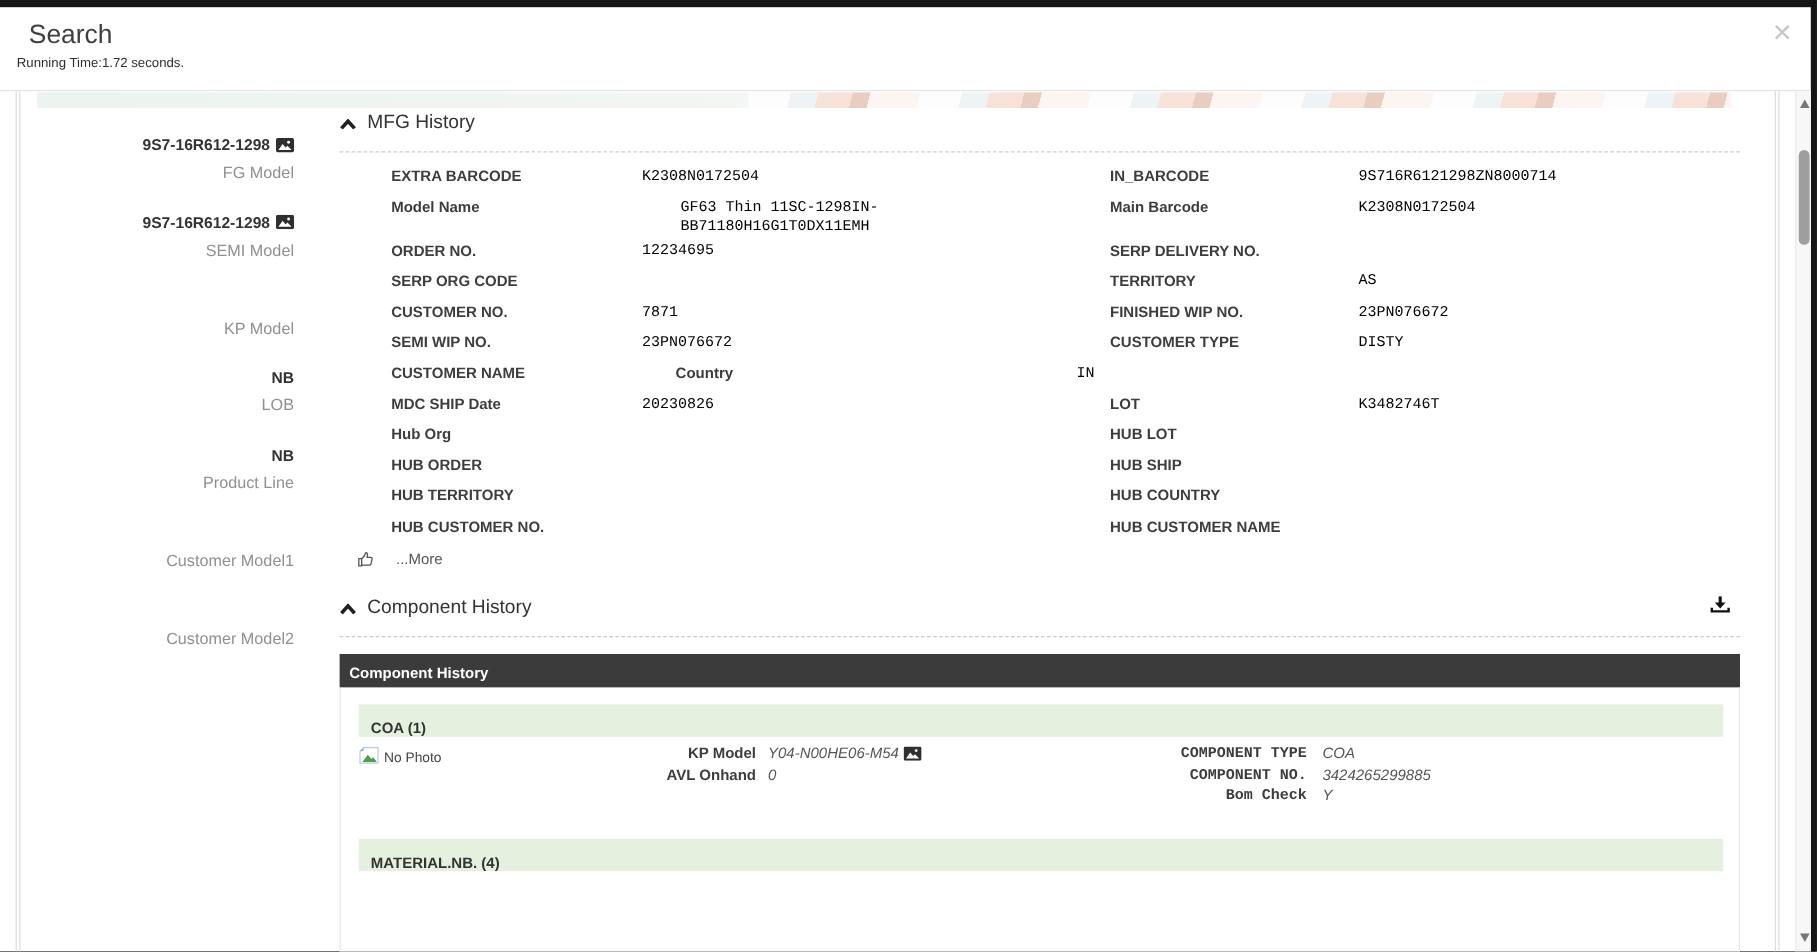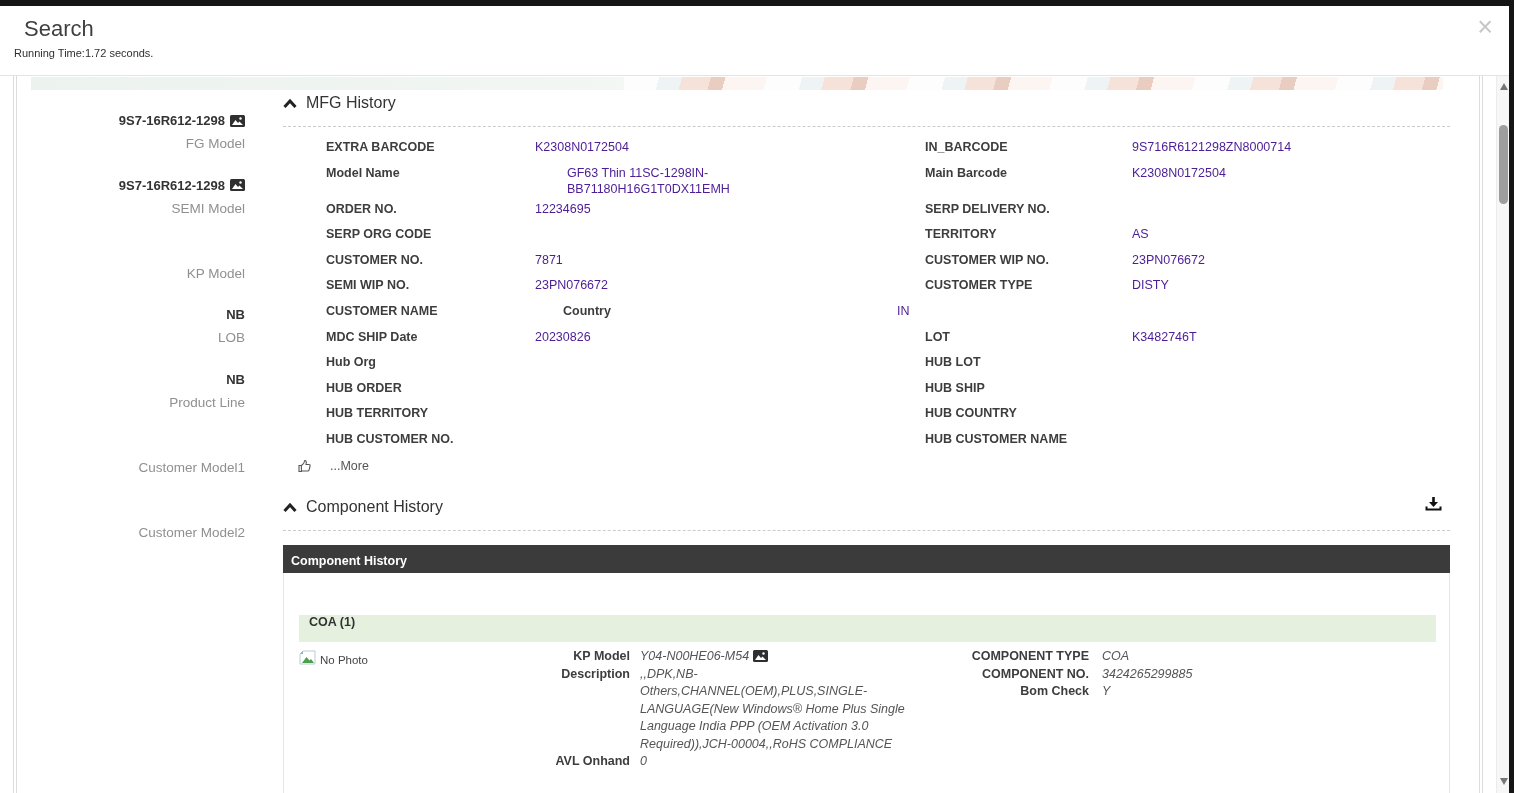--- a/index.html
+++ b/index.html
@@ -26,37 +26,37 @@
   .sb-value{height:23px;font-size:13px;font-weight:bold;color:#333;display:flex;justify-content:flex-end;align-items:center;gap:5px;}
   .sb-label{height:23px;line-height:23px;font-size:13.5px;color:#909090;}
   
   .section{position:absolute;left:283px;width:1167px;}
   .section-head{display:flex;align-items:center;gap:9px;font-size:16px;color:#333;height:26px;cursor:pointer;}
   .dash{border-top:1px dashed #cbcbcb;margin-top:10px;}
   
   .mfg-grid{margin-top:8px;}
   .mfg-row{display:grid;grid-template-columns:237px 362px 235px 1fr;min-height:25.6px;padding-left:15px;align-items:start;}
   .f-label{font-size:12.5px;font-weight:bold;color:#3d3d3d;line-height:16px;padding-top:4px;padding-left:28px;}
-  .f-value{font-size:12.5px;color:#4c1d95;line-height:16px;padding-top:4px;}
+  .f-value{font-size:12.5px;color:#000000;line-height:16px;padding-top:4px;font-family:Liberation Mono, monospace;}
   .wrap-narrow{max-width:230px;overflow-wrap:break-word;margin-left:32px;}
   .more{display:inline-flex;align-items:flex-start;gap:18px;margin:6px 0 0 15px;font-size:12.5px;color:#555;cursor:pointer;height:20px;}
   .dl-btn{position:absolute;right:8px;top:2px;cursor:pointer;}
   
   .table{margin-top:14px;}
   .table-head{height:28px;background:var(--table-header-bg);color:#fff;font-size:12.5px;font-weight:bold;display:flex;align-items:flex-end;padding:0 0 5px 8px;}
   .table-body{background:#fff;border:1px solid #e6e6e6;border-top:none;padding:14px 13px 0 15px;height:620px;}
-  .group-row{height:27px;background:var(--group-row-bg);display:flex;align-items:flex-start;padding-left:10px;font-size:12.5px;font-weight:bold;color:#333;cursor:pointer;margin-top:28px;}
+  .group-row{height:27px;background:var(--group-row-bg);display:flex;align-items:flex-end;padding-left:10px;font-size:12.5px;font-weight:bold;color:#333;cursor:pointer;}
   .item{display:flex;margin:6px 0 26px 0;}
   .photo-cell{flex:0 0 253px;padding-top:2px;}
   .mid{flex:0 0 356px;}
   .right{flex:1;}
   .kv{display:flex;}
   .kv dt{flex:0 0 78px;text-align:right;font-size:12.5px;font-weight:bold;color:#3d3d3d;line-height:17.5px;}
   .kv dd{margin-left:10px;flex:1;font-size:12.5px;color:#555;line-height:17.5px;max-width:268px;overflow-wrap:break-word;font-style:italic;}
-  .right .kv dt{flex:0 0 181px;}
+  .right .kv dt{flex:0 0 181px;font-family:Liberation Mono, monospace;}
   .right .kv dd{margin-left:13px;max-width:none;}
   .no-photo{display:inline-flex;align-items:flex-end;gap:4px;font-size:11.5px;color:#444;}
   
   .scrollbar{position:absolute;right:0;top:70px;bottom:0;width:13px;background:#f7f7f7;border-left:1px solid #ececec;}
   .sb-arrow{position:absolute;left:0;width:13px;height:14px;cursor:pointer;}
   .sb-arrow span{position:absolute;left:2.5px;width:0;height:0;border-left:4px solid transparent;border-right:4px solid transparent;}
   .sb-arrow.up{top:4px;}   .sb-arrow.up span{top:3px;border-bottom:7px solid #777;}
   .sb-arrow.down{bottom:4px;} .sb-arrow.down span{top:3px;border-top:7px solid #777;}
   .sb-thumb{position:absolute;left:2px;top:49px;width:9px;height:79px;background:#9e9e9e;border-radius:5px;cursor:grab;}
   .ico{vertical-align:-2px;}
@@ -155,21 +155,21 @@
         </div>
         <div class="mfg-row">
           <div class="f-label">SERP ORG CODE</div>
           <div class="f-value"></div>
           <div class="f-label">TERRITORY</div>
           <div class="f-value">AS</div>
         </div>
         <div class="mfg-row">
           <div class="f-label">CUSTOMER NO.</div>
           <div class="f-value">7871</div>
-          <div class="f-label">CUSTOMER WIP NO.</div>
+          <div class="f-label">FINISHED WIP NO.</div>
           <div class="f-value">23PN076672</div>
         </div>
         <div class="mfg-row">
           <div class="f-label">SEMI WIP NO.</div>
           <div class="f-value">23PN076672</div>
           <div class="f-label">CUSTOMER TYPE</div>
           <div class="f-value">DISTY</div>
         </div>
         <div class="mfg-row">
           <div class="f-label">CUSTOMER NAME</div>
@@ -258,24 +258,20 @@
                 <dd>
                   <span>Y04-N00HE06-M54</span>
                   <svg class="ico" width="15" height="12" viewBox="0 0 15 12">
                       <rect x="0" y="0" width="15" height="12" rx="1.5" fill="#2f2f2f"></rect>
                       <polygon points="2,10 5.5,5 8,8 9.5,6.5 13,10" fill="#fff"></polygon>
                       <circle cx="10.5" cy="3.5" r="1.2" fill="#fff"></circle>
                     </svg>
                 </dd>
               </dl>
               <dl class="kv">
-                <dt>Description</dt>
-                <dd>,,DPK,NB-Others,CHANNEL(OEM),PLUS,SINGLE-LANGUAGE(New Windows® Home Plus Single Language India PPP (OEM Activation 3.0 Required)),JCH-00004,,RoHS COMPLIANCE</dd>
-              </dl>
-              <dl class="kv">
                 <dt>AVL Onhand</dt>
                 <dd>0</dd>
               </dl>
             </div>
             <div class="right">
               <dl class="kv">
                 <dt>COMPONENT TYPE</dt>
                 <dd>COA</dd>
               </dl>
               <dl class="kv">

